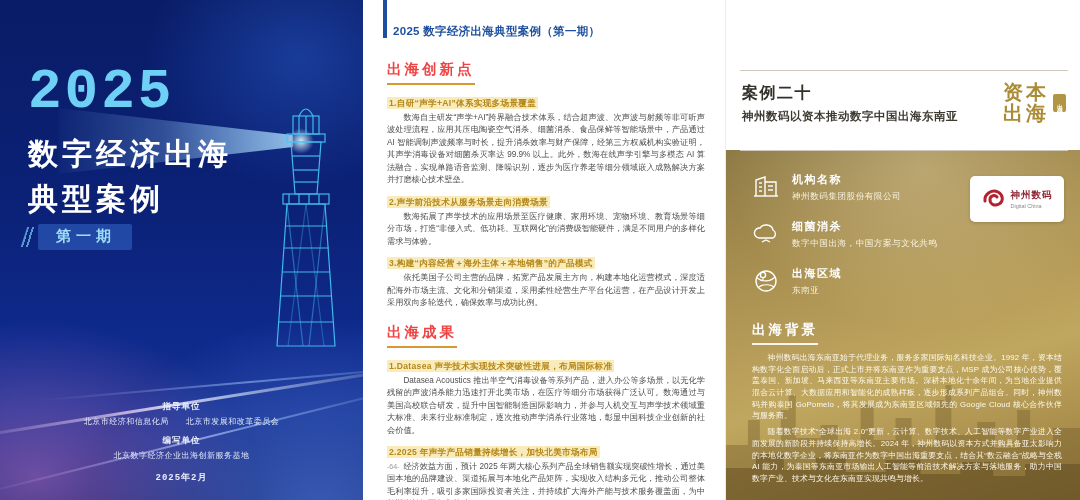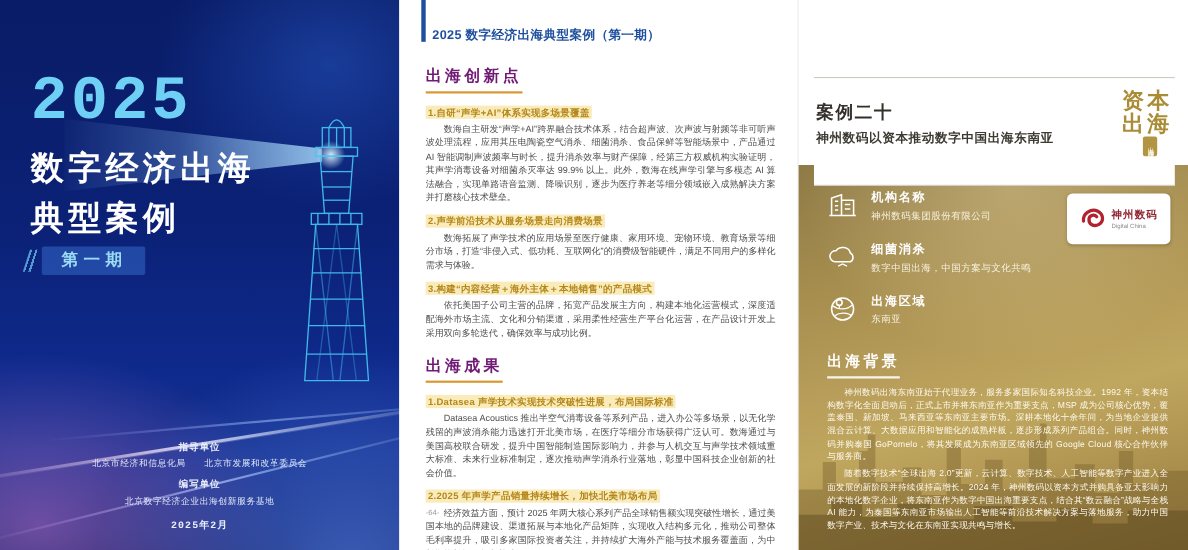--- a/index.html
+++ b/index.html
@@ -41,34 +41,34 @@
   .cover-footer { position:absolute; left:0; right:0; bottom:16px; text-align:center; color:#e9eefb; z-index:3; }
   .f-label { font-size:8.5px; font-weight:700; letter-spacing:1px; margin-bottom:3px; }
   .f-orgs  { font-size:8px; letter-spacing:.5px; margin-bottom:8px; color:#dfe7f8; }
   .f-date  { font-size:9px; font-weight:700; letter-spacing:1px; margin-top:10px; }
 
   
   .page { width:362px; height:500px; flex:0 0 362px; position:relative; background:#fff; }
   .top-rule { position:absolute; left:20px; top:0; width:4px; height:38px; background:#1d4f9e; }
   .page-header { position:absolute; left:30px; top:24px; font-size:11.5px; font-weight:700; color:#1d4f9e; letter-spacing:.3px; }
   .content { position:absolute; left:24px; right:20px; top:60px; }
-  .sec-title { display:inline-block; color:#701a75; font-size:14.5px; font-weight:800; letter-spacing:3px;
+  .sec-title { display:inline-block; color:#ef4444; font-size:14.5px; font-weight:800; letter-spacing:3px;
     border-bottom:2px solid #d9982f; padding-bottom:4px; margin-bottom:7px; }
   .sec-title.second { margin-top:9px; }
   .item-h { display:inline; font-size:8.6px; font-weight:700; color:#b5871c; background:#f9ecba; padding:1px 2px; letter-spacing:.3px; }
   .item-p { font-size:8.2px; color:#4e4e4e; line-height:1.52; text-align:justify; text-indent:2em; margin:2px 0 4px; }
   .page-num { position:absolute; left:24px; bottom:30px; font-size:7px; color:#9a9a9a; }
 
   
   .case { width:355px; height:500px; flex:0 0 355px; position:relative; background:#fff; border-left:1px solid #ececec; }
   .case-header { position:absolute; left:14px; right:12px; top:70px; border-top:1px solid #cfcabc; border-bottom:1px solid #cfcabc;
     padding:11px 2px 26px 2px; display:flex; justify-content:space-between; align-items:center; background:#fff; z-index:2; }
   .case-no { font-size:16px; font-weight:800; color:#33302a; letter-spacing:1.5px; }
   .case-title { font-size:11.5px; font-weight:700; color:#3d3a32; margin-top:5px; letter-spacing:.5px; }
-  .mode-wrap { display:flex; align-items:center;flex-direction:column; }
+  .mode-wrap { display:flex; align-items:center; }
   .mode-badge { text-align:center; color:#ab8c36; font-weight:800; font-size:20px; line-height:1.05; letter-spacing:3px; }
   .mode-ribbon { writing-mode:vertical-rl; background:#b29544; color:#fffdf4; font-size:6px; letter-spacing:2px;
     padding:5px 2px; margin-left:4px; border-radius:2px; }
   .gold { position:absolute; left:0; right:0; top:150px; bottom:0; overflow:hidden;
     background:linear-gradient(165deg,#8e7a46 0%,#a28a4d 22%,#b79d59 48%,#c0a75f 62%,#a78c4a 85%,#977c40 100%); }
   .gold-glow { position:absolute; left:0; right:0; top:0; height:180px;
     background:radial-gradient(ellipse at 55% 10%, rgba(255,240,200,.30), rgba(255,240,200,0) 70%); }
   .city { position:absolute; left:0; right:0; bottom:0; width:100%; height:150px; }
   .info-rows { position:absolute; left:26px; top:172px; width:225px; z-index:2; }
   .info-row { display:flex; margin-bottom:16px; }

